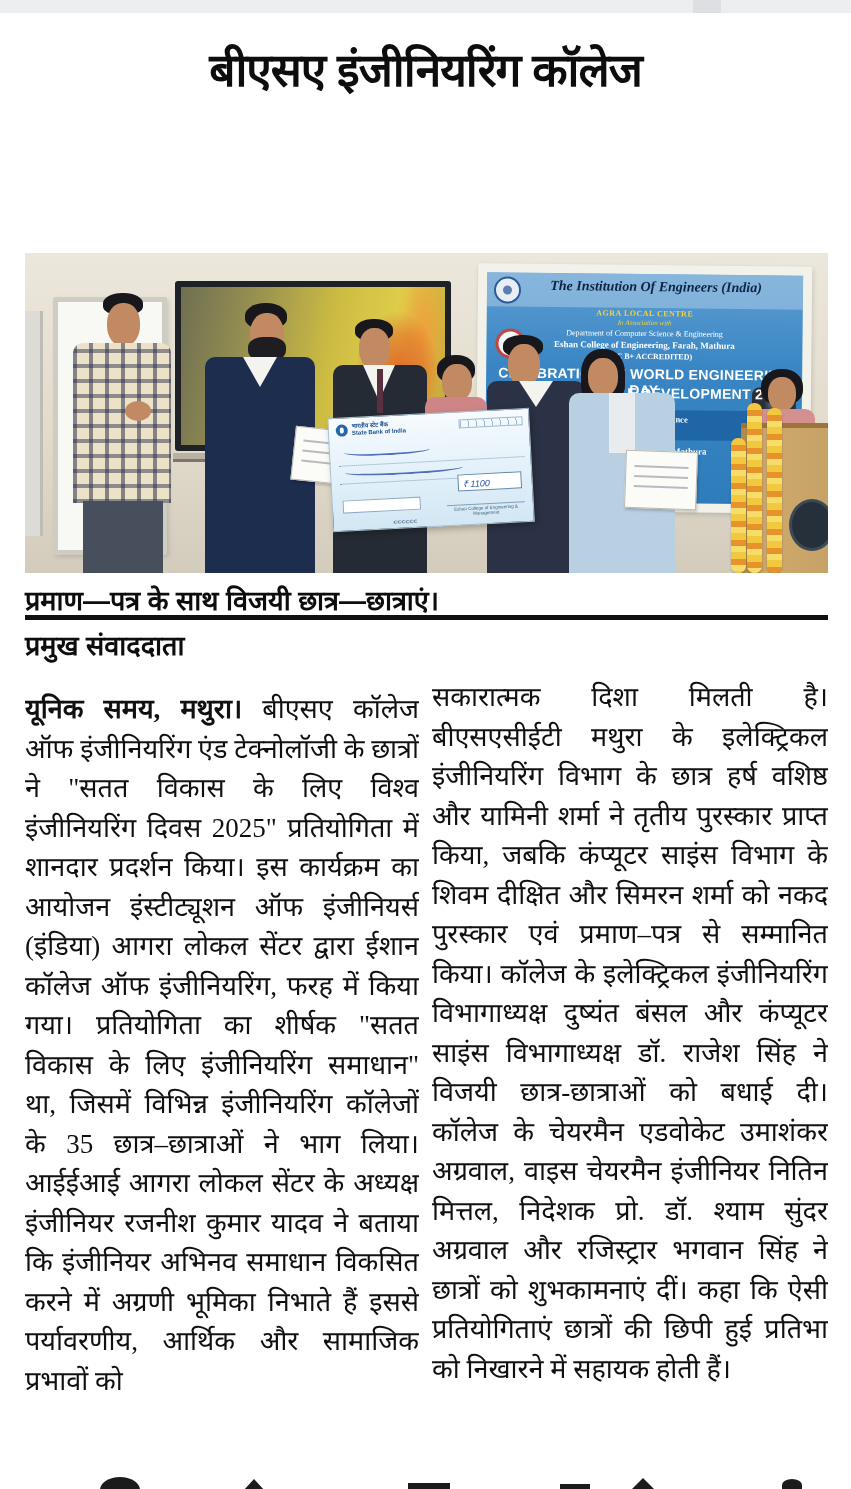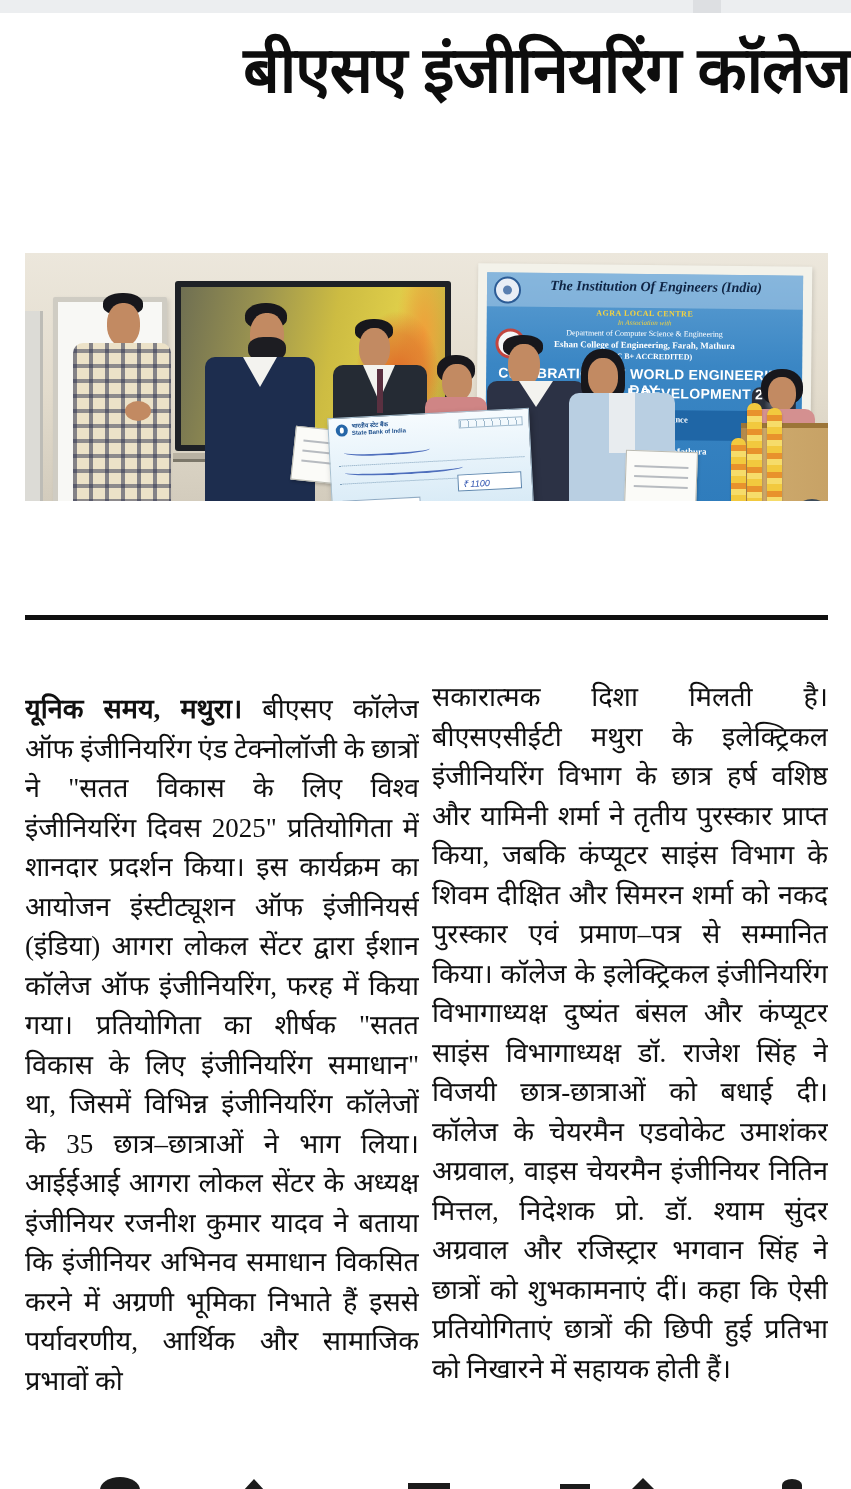--- a/index.html
+++ b/index.html
@@ -11,28 +11,28 @@
     color:#111;
   }
   .abs { position:absolute; }
 
   
   .top-strip { left:0; top:0; width:851px; height:13px; background:#eceef0; }
   .top-strip-tab { left:693px; top:0; width:28px; height:13px; background:#dddfe2; }
 
   
   .headline {
-    left:0; top:22px; width:851px; text-align:right;
+    left:0; top:22px; width:851px; text-align:center;
     font-family:"Liberation Sans","DejaVu Sans",sans-serif;
-    font-weight:800; font-size:64px; line-height:97px; color:#0d0d0d;
+    font-weight:800; font-size:46px; line-height:97px; color:#0d0d0d;
     letter-spacing:-1px;
   }
 
   
-  .photo { left:25px; top:253px; width:803px; height:248px; overflow:hidden;
+  .photo { left:25px; top:253px; width:803px; height:320px; overflow:hidden;
            background:linear-gradient(180deg,#ece7dc 0%,#e3dccd 55%,#d3ccbd 100%); }
   .edge-board { left:0; top:58px; width:18px; height:225px; background:#dcdbd6; border-right:3px solid #bdbcb6; }
   .whiteboard { left:28px; top:44px; width:114px; height:258px; background:#f8f8f5;
                 border:5px solid #cfccc3; border-radius:2px; box-shadow:2px 2px 4px rgba(0,0,0,.12); }
   .tv { left:150px; top:28px; width:276px; height:170px; background:#1e2126; padding:6px; border-radius:3px; }
   .tv-screen { width:100%; height:100%;
     background:
       radial-gradient(60px 90px at 82% 55%, #e06a28 0%, rgba(224,106,40,.55) 45%, rgba(224,106,40,0) 70%),
       radial-gradient(40px 120px at 92% 30%, #f0a03a 0%, rgba(240,160,58,0) 70%),
       linear-gradient(100deg,#6f6f52 0%,#9a9350 28%,#cdbc42 55%,#e0cf4a 78%,#b9a83e 100%);
@@ -259,23 +259,25 @@
       <div class="chq-micr">⑆⑆⑆⑆⑆⑆</div>
     </div>
 
     <div class="abs podium"></div>
     <div class="abs emblem"></div>
     <div class="garland" style="left:722px;top:150px;height:170px;"></div>
     <div class="garland" style="left:742px;top:155px;height:165px;"></div>
     <div class="garland" style="left:706px;top:185px;height:135px;"></div>
   </div>
 
+  <div class="abs caption">प्रमाण—पत्र के साथ विजयी छात्र—छात्राएं।</div>
 
   <div class="abs rule"></div>
 
+  <div class="abs byline">प्रमुख संवाददाता</div>
 
   <div class="abs col col1">
     <span class="lead">यूनिक समय, मथुरा।</span><span> बीएसए कॉलेज ऑफ इंजीनियरिंग एंड टेक्नोलॉजी के छात्रों ने "सतत विकास के लिए विश्व इंजीनियरिंग दिवस 2025" प्रतियोगिता में शानदार प्रदर्शन किया। इस कार्यक्रम का आयोजन इंस्टीट्यूशन ऑफ इंजीनियर्स (इंडिया) आगरा लोकल सेंटर द्वारा ईशान कॉलेज ऑफ इंजीनियरिंग, फरह में किया गया। प्रतियोगिता का शीर्षक "सतत विकास के लिए इंजीनियरिंग समाधान" था, जिसमें विभिन्न इंजीनियरिंग कॉलेजों के 35 छात्र–छात्राओं ने भाग लिया। आईईआई आगरा लोकल सेंटर के अध्यक्ष इंजीनियर रजनीश कुमार यादव ने बताया कि इंजीनियर अभिनव समाधान विकसित करने में अग्रणी भूमिका निभाते हैं इससे पर्यावरणीय, आर्थिक और सामाजिक प्रभावों को</span>
   </div>
   <div class="abs col col2">
     <span>सकारात्मक दिशा मिलती है। बीएसएसीईटी मथुरा के इलेक्ट्रिकल इंजीनियरिंग विभाग के छात्र हर्ष वशिष्ठ और यामिनी शर्मा ने तृतीय पुरस्कार प्राप्त किया, जबकि कंप्यूटर साइंस विभाग के शिवम दीक्षित और सिमरन शर्मा को नकद पुरस्कार एवं प्रमाण–पत्र से सम्मानित किया। कॉलेज के इलेक्ट्रिकल इंजीनियरिंग विभागाध्यक्ष दुष्यंत बंसल और कंप्यूटर साइंस विभागाध्यक्ष डॉ. राजेश सिंह ने विजयी छात्र-छात्राओं को बधाई दी। कॉलेज के चेयरमैन एडवोकेट उमाशंकर अग्रवाल, वाइस चेयरमैन इंजीनियर नितिन मित्तल, निदेशक प्रो. डॉ. श्याम सुंदर अग्रवाल और रजिस्ट्रार भगवान सिंह ने छात्रों को शुभकामनाएं दीं। कहा कि ऐसी प्रतियोगिताएं छात्रों की छिपी हुई प्रतिभा को निखारने में सहायक होती हैं।</span>
   </div>
 
   <div class="frag frag-ellipse" style="left:100px;top:1477px;width:40px;height:26px;"></div>
   <div class="frag frag-tri" style="left:243px;top:1479px;width:22px;height:12px;"></div>

